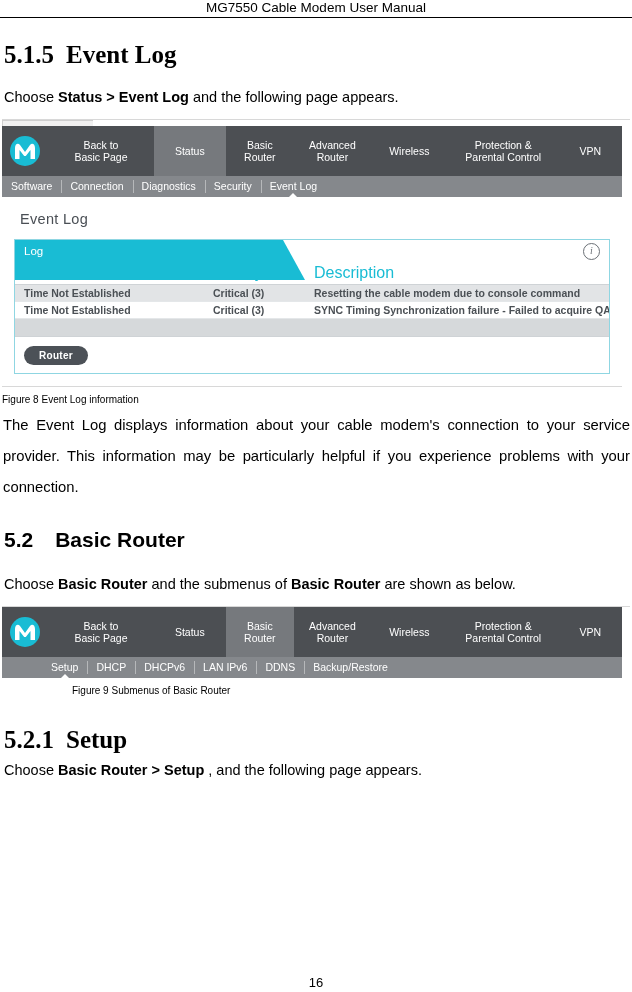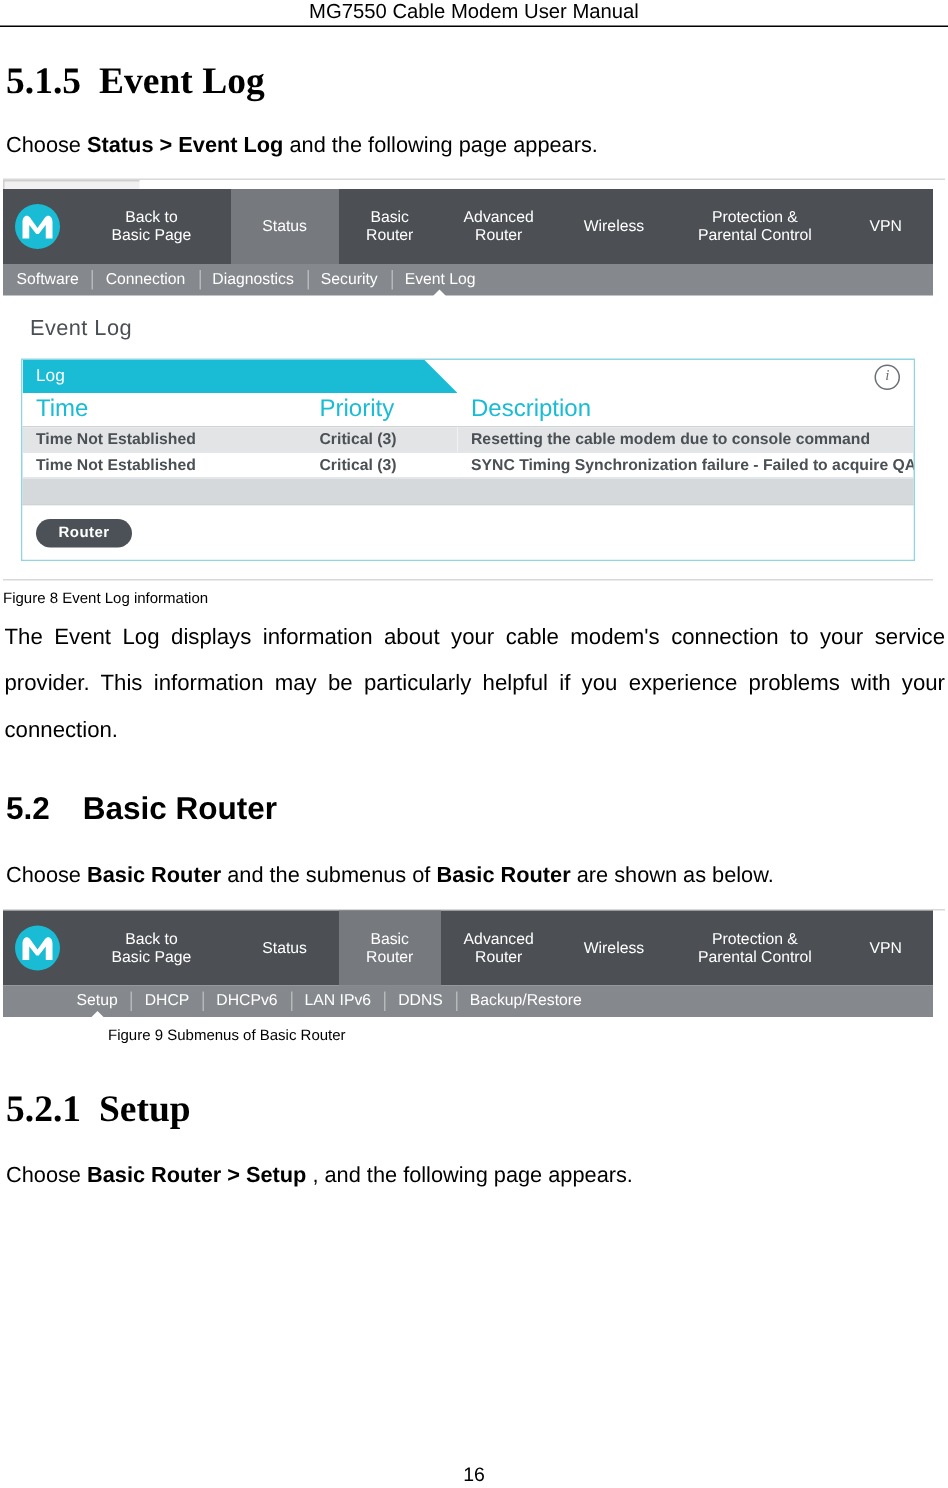--- a/index.html
+++ b/index.html
@@ -184,21 +184,21 @@
     position: relative;
   }
   .card-tabrow {
     position: relative;
     height: 22px;
     background: #ffffff;
   }
   .tab-log {
     position: absolute;
     left: 0; top: 0;
-    height: 22px;
+    height: 40px;
     width: 290px;
     background: #19bcd4;
     clip-path: polygon(0 0, 268px 0, 290px 100%, 0 100%);
     color: #ffffff;
     font-size: 11.5px;
     line-height: 22px;
     padding-left: 9px;
     box-sizing: border-box;
   }
   .info-icon {
@@ -466,19 +466,19 @@
       </div>
     </div>
   </div>
 
   <div class="fig-caption indent-b">Figure 9 Submenus of Basic Router</div>
 
   <h2 class="sec-serif" style="margin-top:26px;">
     <span class="num">5.2.1</span><span>Setup</span>
   </h2>
 
-  <p class="body-text" style="margin-top:20px;">
+  <p class="body-text" style="margin-top:6px;">
     <span>Choose </span><span class="b">Basic Router &gt; Setup</span><span> , and the following page appears.</span>
   </p>
 
 </div>
 
 <div class="page-number">16</div>
 
 </body></html>

